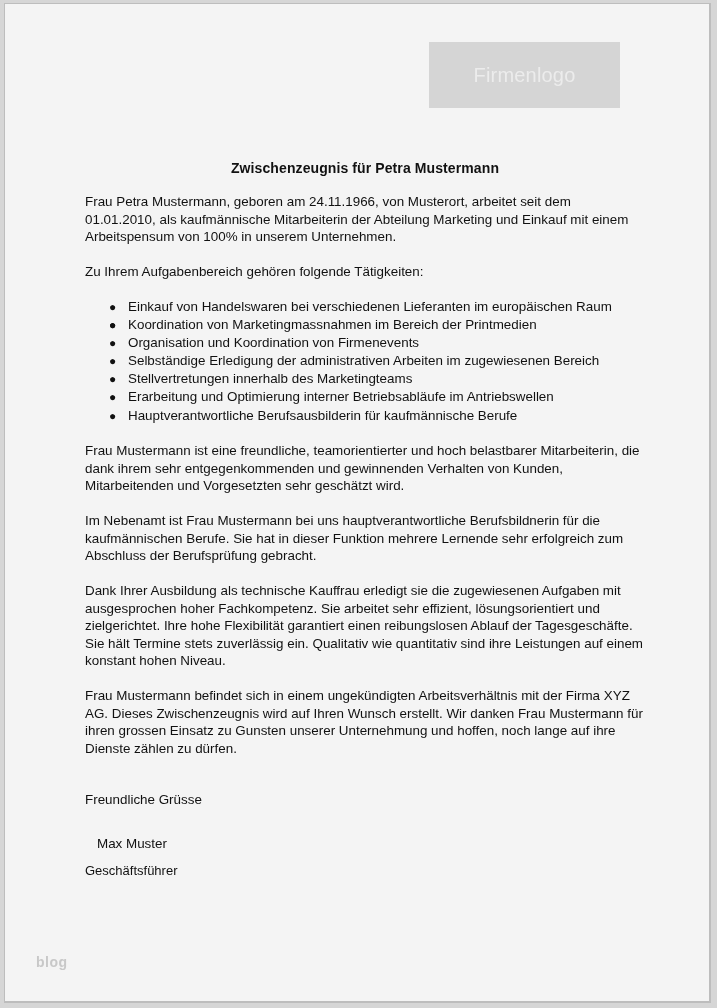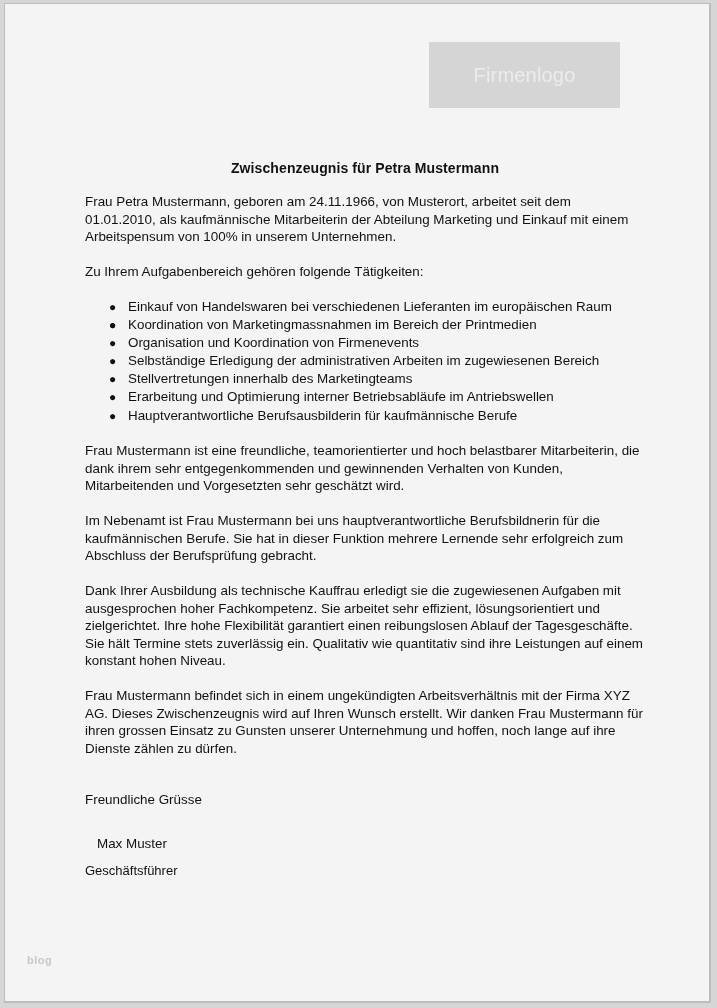--- a/index.html
+++ b/index.html
@@ -63,22 +63,22 @@
     ul.tasks li .bullet {
       position: absolute;
       left: 24px; top: 0;
       font-size: 12px;
     }
     .closing { margin-top: 34px; margin-bottom: 27px; }
     .signer { margin: 12px; line-height: 16px; }
     .signer-title { font-size: 13px; line-height: 13px; margin: 0; }
     .watermark {
       position: absolute;
-      left: 27px; top: 954px;
-      font-size: 11px;
+      left: 36px; top: 954px;
+      font-size: 14px;
       color: #c8c8c8;
       font-weight: bold;
       letter-spacing: 0.5px;
       text-align: center;
     }
   </style>
 </head>
 <body>
 
 <div class="page">

